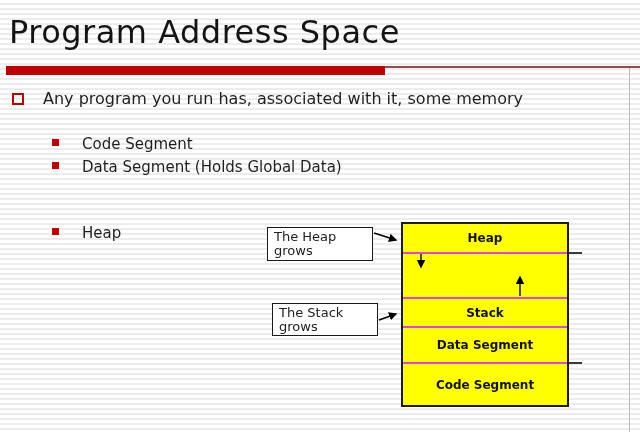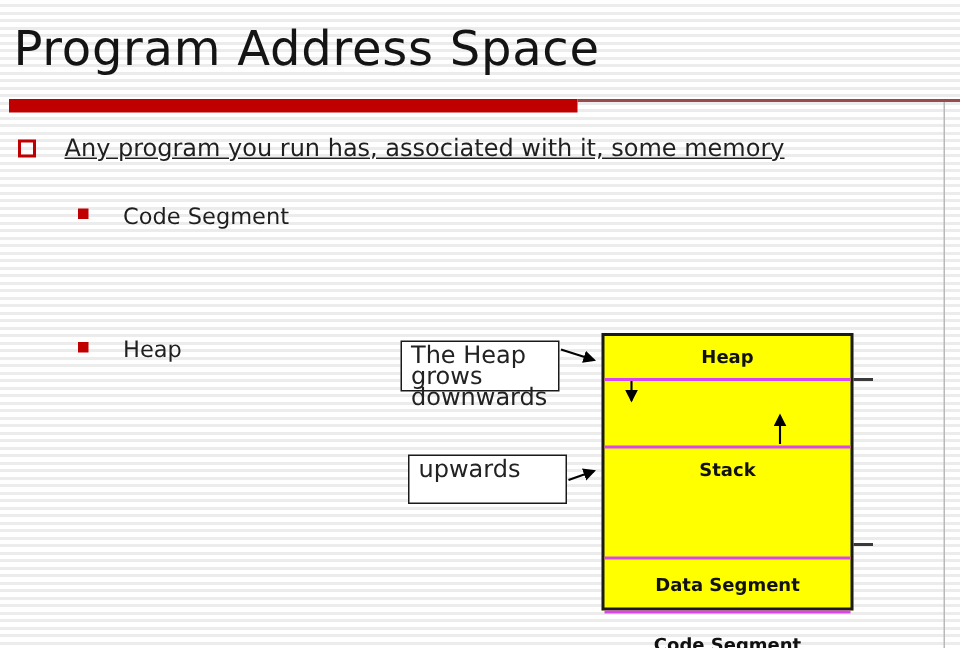--- a/index.html
+++ b/index.html
@@ -18,21 +18,21 @@
   .rule-thick{position:absolute;left:6px;top:66px;width:379px;height:9px;background:#c00000;}
   .rule-thin{position:absolute;left:385px;top:66px;width:255px;height:2px;background:#9a4a4a;}
   .edge-line{position:absolute;left:629px;top:68px;width:1px;height:364px;background:#b9b9b9;}
 
   .main-bullet-marker{
     position:absolute;left:12px;top:93px;width:8px;height:8px;
     border:2px solid #c00000;background:transparent;
   }
   .main-bullet-text{
     position:absolute;left:43px;top:88px;
-    font-size:16px;line-height:22px;color:#1f1f1f;white-space:nowrap;text-decoration:underline;
+    font-size:16px;line-height:22px;color:#1f1f1f;white-space:nowrap;
   }
   .main-bullet-text span{display:block;}
 
   .sub{position:absolute;left:52px;display:flex;align-items:flex-start;}
   .sub .sq{width:7px;height:7px;background:#c00000;margin-top:6px;flex:none;}
   .sub .txt{margin-left:23px;font-size:15px;line-height:22px;color:#1f1f1f;white-space:nowrap;}
   .sub .txt span{display:block;}
   .sub-0{top:133px;}
   .sub-1{top:156px;}
   .sub-2{top:179px;}
@@ -44,30 +44,30 @@
     display:flex;flex-direction:column;
   }
   .seg{
     display:flex;align-items:center;justify-content:center;
     font-size:12px;font-weight:bold;color:#111;flex:none;
   }
   .seg-b{border-top:2px solid #d946ef;}
   .seg-heap{height:28px;}
   .seg-free{height:43px;}
   .seg-stack{height:27px;}
-  .seg-data{height:34px;margin-top:45px;}
+  .seg-data{height:34px;}
   .seg-code{height:41px;}
 
   .tick{position:absolute;left:569px;width:13px;height:2px;background:#3a3a3a;}
   .tick-1{top:252px;}
   .tick-2{top:362px;}
 
   .callout{
     position:absolute;background:#ffffff;border:1.5px solid #1a1a1a;
-    font-size:16px;line-height:14px;color:#222;
+    font-size:13px;line-height:14px;color:#222;
     padding:2px 0 12px 6px;box-sizing:border-box;
   }
   .callout span{display:block;}
   .callout-heap{left:267px;top:227px;width:106px;height:34px;}
   .callout-stack{left:272px;top:303px;width:106px;height:33px;}
 
   .overlay{position:absolute;left:0;top:0;width:640px;height:432px;pointer-events:none;}
 </style>
 </head>
 <body>
@@ -80,20 +80,24 @@
   <div class="edge-line"></div>
 
   <div class="main-bullet-marker"></div>
   <div class="main-bullet-text">
     <span>Any program you run has, associated with it, some memory</span>
   </div>
 
   <div class="sub sub-0">
     <span class="sq"></span>
     <span class="txt">Code Segment</span>
+  </div>
+  <div class="sub sub-1">
+    <span class="sq"></span>
+    <span class="txt">Data Segment (Holds Global Data)</span>
   </div>
   <div class="sub sub-3">
     <span class="sq"></span>
     <span class="txt">Heap</span>
   </div>
 
   <div class="membox">
     <div class="seg seg-heap">
       <span>Heap</span>
     </div>
@@ -109,24 +113,23 @@
     <div class="seg seg-b seg-code">
       <span>Code Segment</span>
     </div>
   </div>
 
   <div class="tick tick-1"></div>
   <div class="tick tick-2"></div>
 
   <div class="callout callout-heap">
     <span>The Heap grows</span>
-    <span>downwards</span>
   </div>
   <div class="callout callout-stack">
-    <span>upwards</span>
+    <span>The Stack grows</span>
   </div>
 
   <svg class="overlay" width="640" height="432" viewBox="0 0 640 432" xmlns="http://www.w3.org/2000/svg">
     <defs>
       <marker id="ah" markerWidth="7" markerHeight="7" refX="5" refY="3" orient="auto">
         <path d="M0,0 L6,3 L0,6 Z" fill="#000"></path>
       </marker>
     </defs>
     <line x1="421" y1="254" x2="421" y2="267" stroke="#000" stroke-width="1.4" marker-end="url(#ah)"></line>
     <line x1="520" y1="296" x2="520" y2="277" stroke="#000" stroke-width="1.4" marker-end="url(#ah)"></line>

